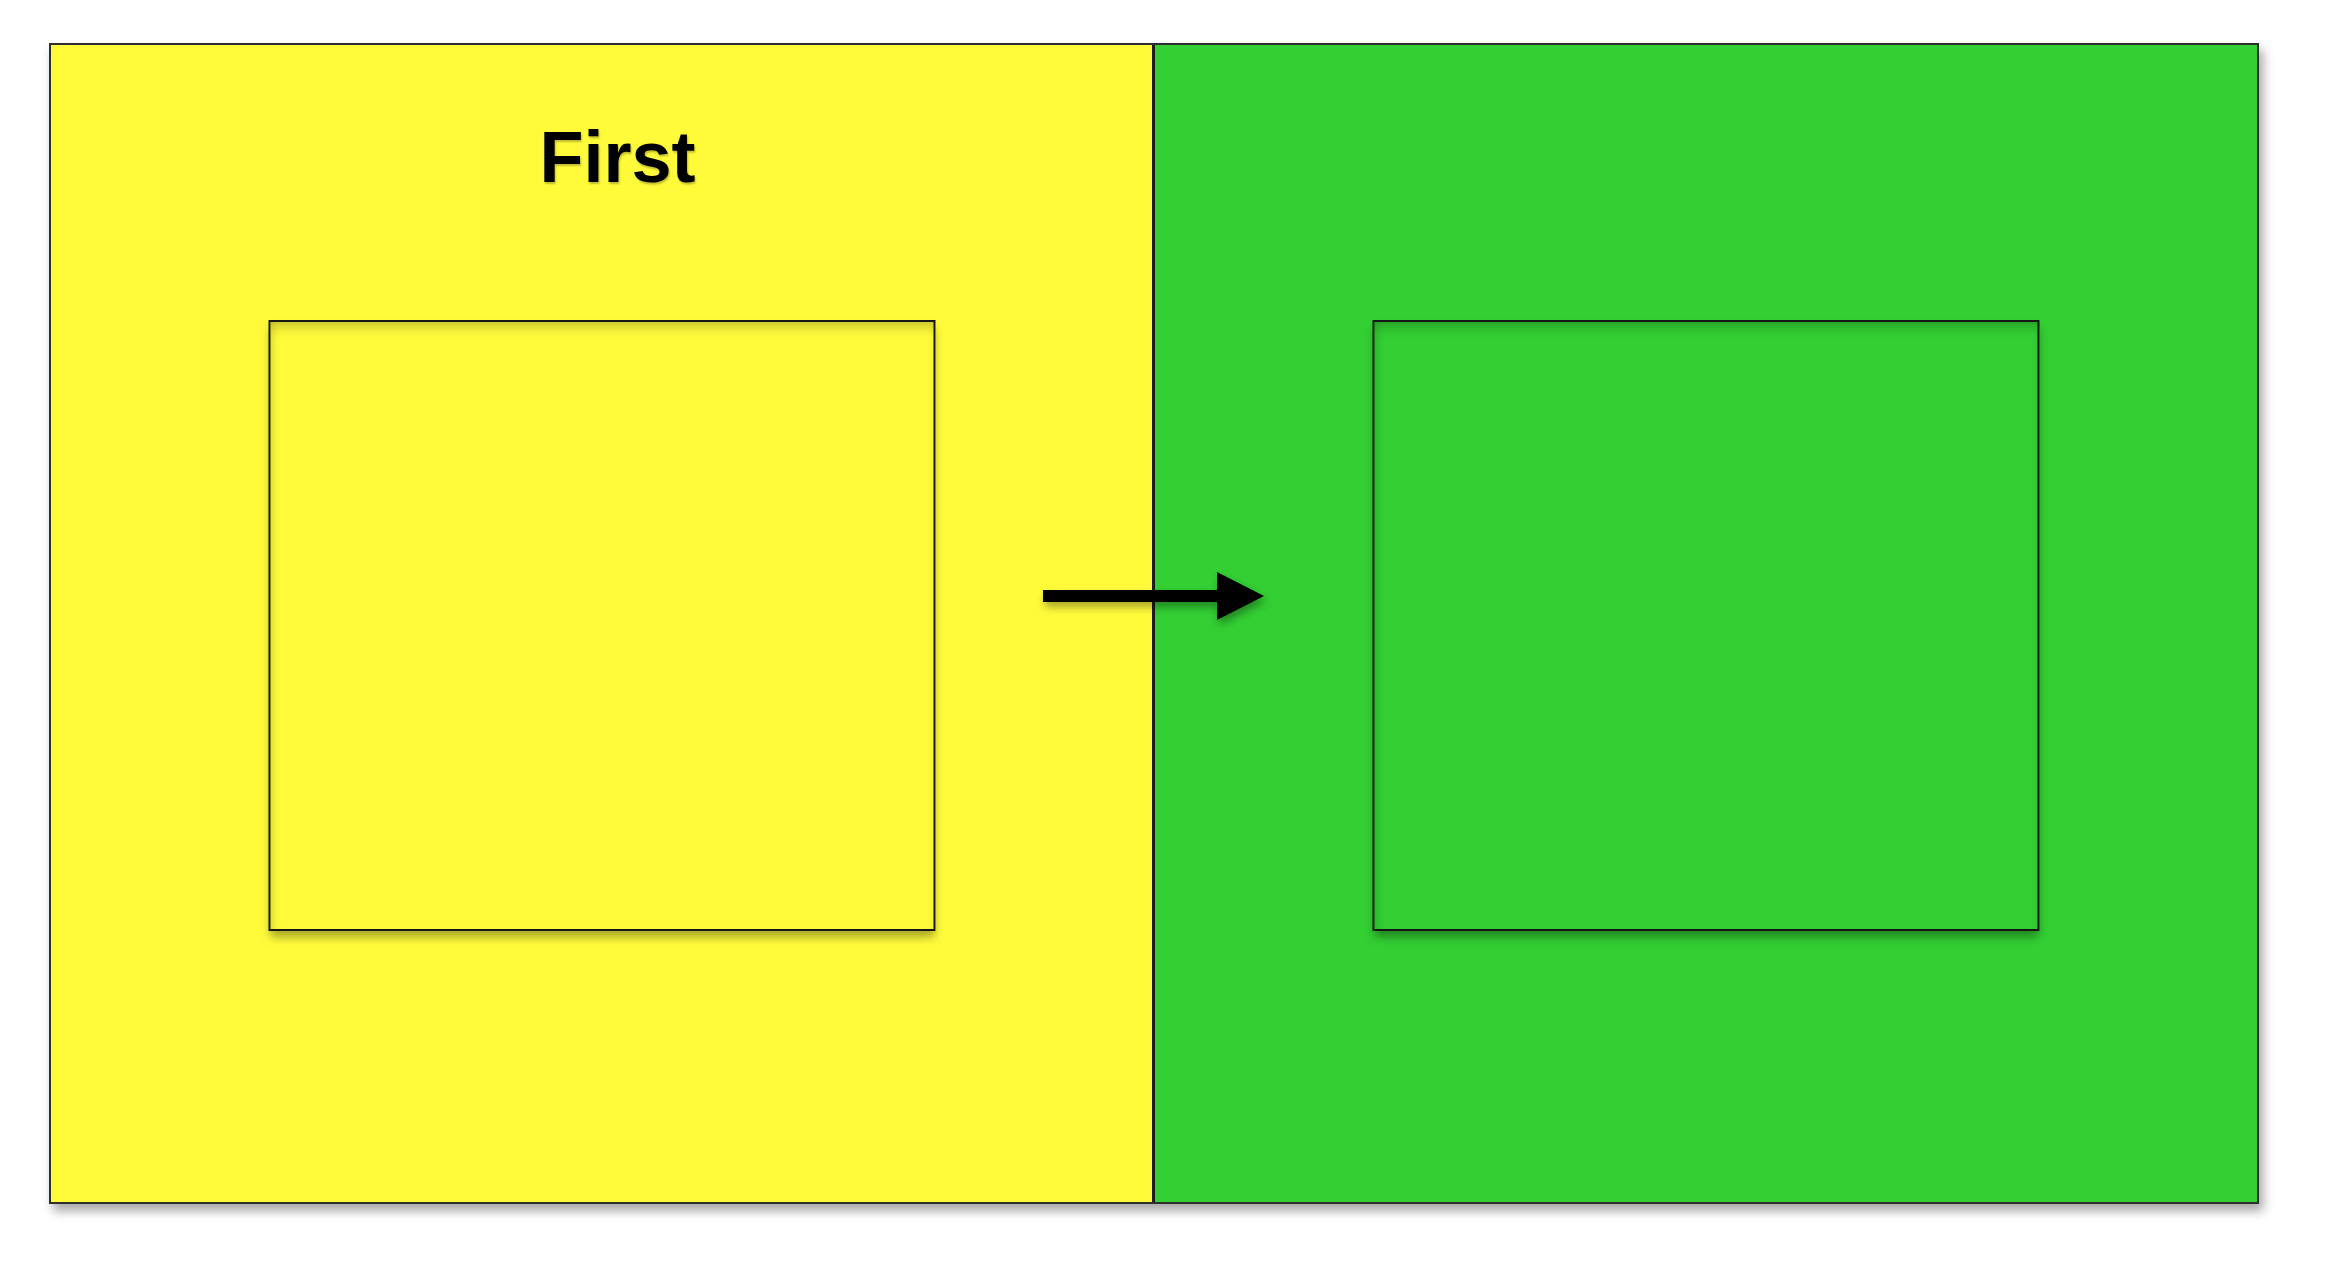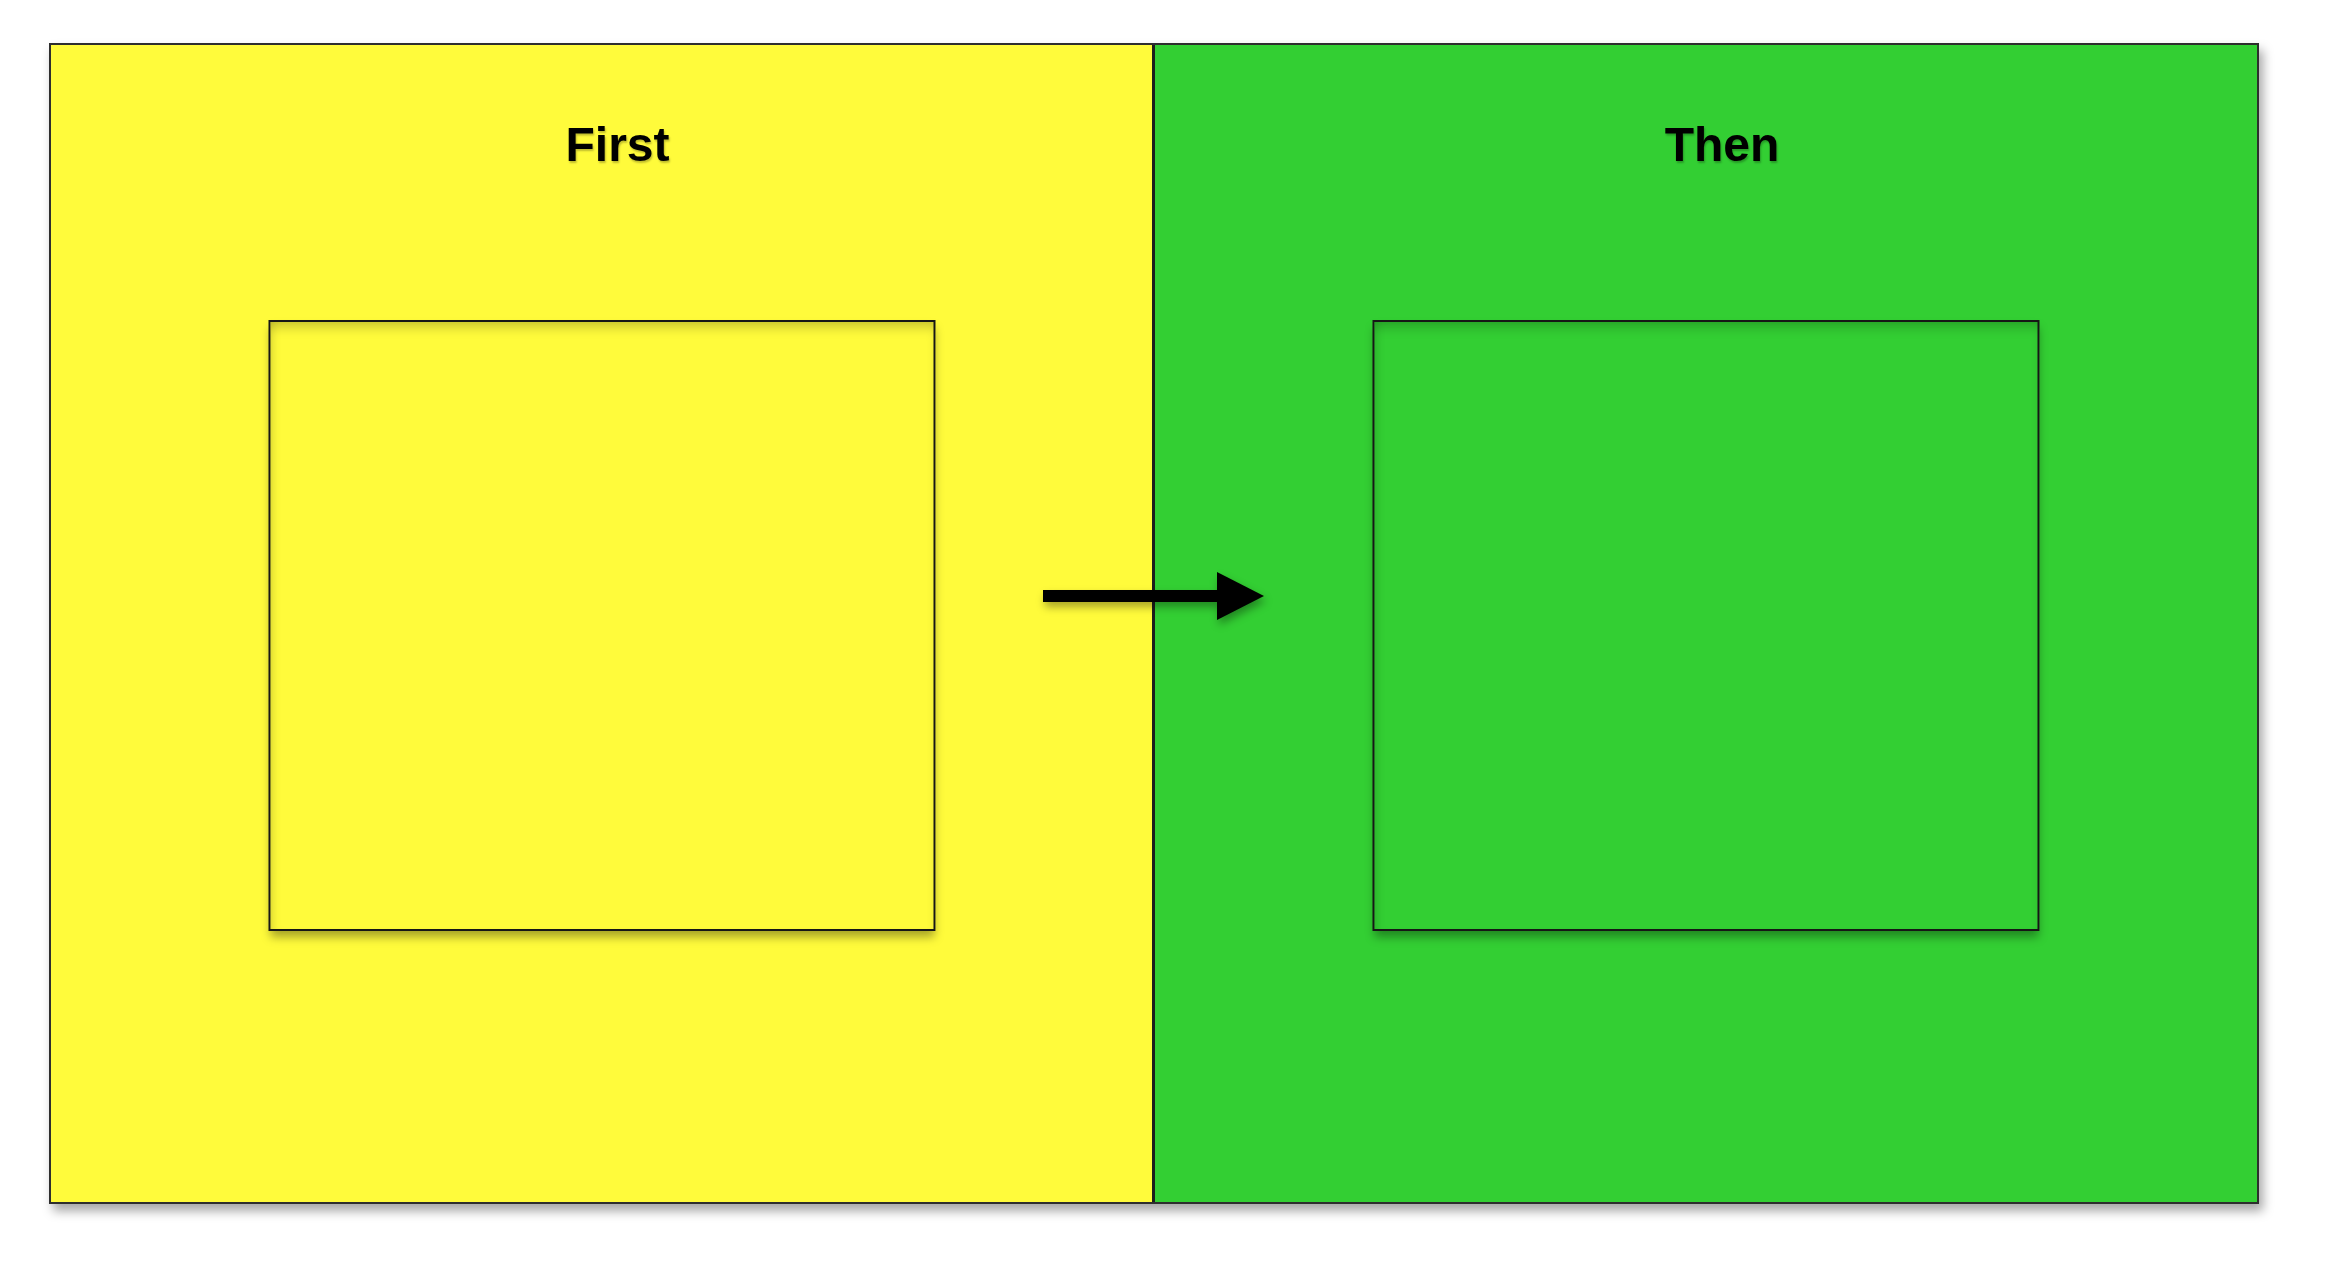--- a/index.html
+++ b/index.html
@@ -33,21 +33,21 @@
     width: 1101px;
     border-right: 3px solid #1d1d1d;
   }
   .panel.right {
     flex: 1;
   }
   .panel-title {
     margin: 0;
     padding-top: 76px;
     text-align: center;
-    font-size: 48px;
+    font-size: 72px;
     line-height: 1;
     font-weight: bold;
     color: #000000;
     text-shadow: 1px 2px 2px rgba(0,0,0,0.25);
     padding-left: 32px;
   }
   .inner-box {
     position: absolute;
     top: 275px;
     left: 50%;
@@ -90,21 +90,20 @@
 </head>
 <body>
 
 <div class="frame">
   <section class="panel left" style="background: rgb(255, 251, 59);">
     <h2 class="panel-title">First</h2>
     <div class="inner-box"></div>
   </section>
 
   <section class="panel right" style="background: rgb(51, 207, 51);">
-    <h2 class="panel-title">Then</h2>
     <div class="inner-box"></div>
   </section>
 </div>
 
 <div class="arrow">
   <div class="arrow-shaft"></div>
   <div class="arrow-head"></div>
 </div>
 
 </body></html>

